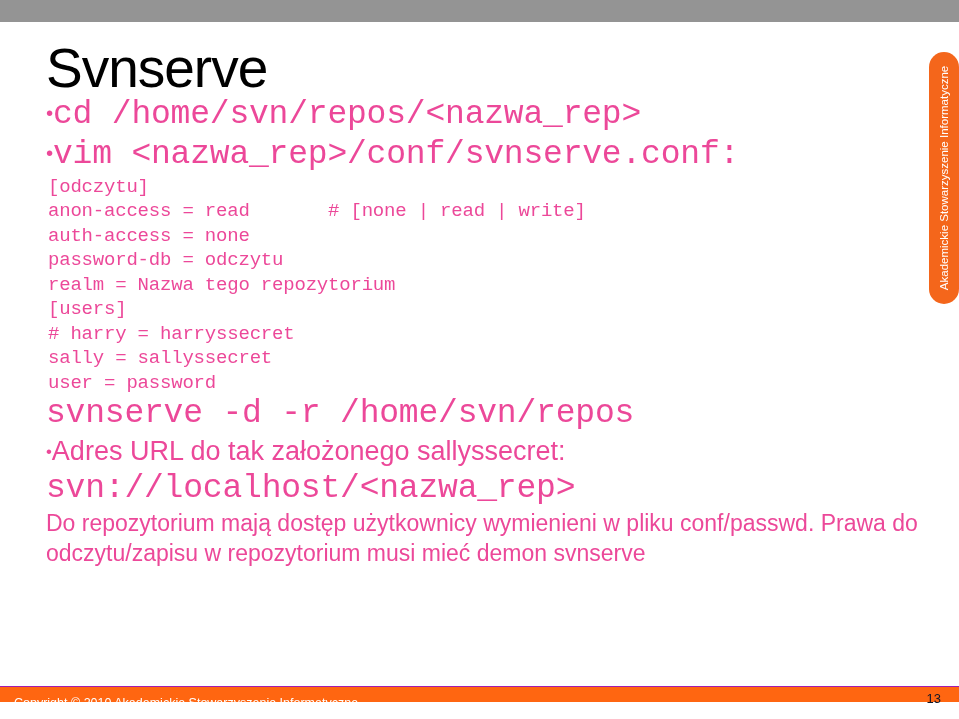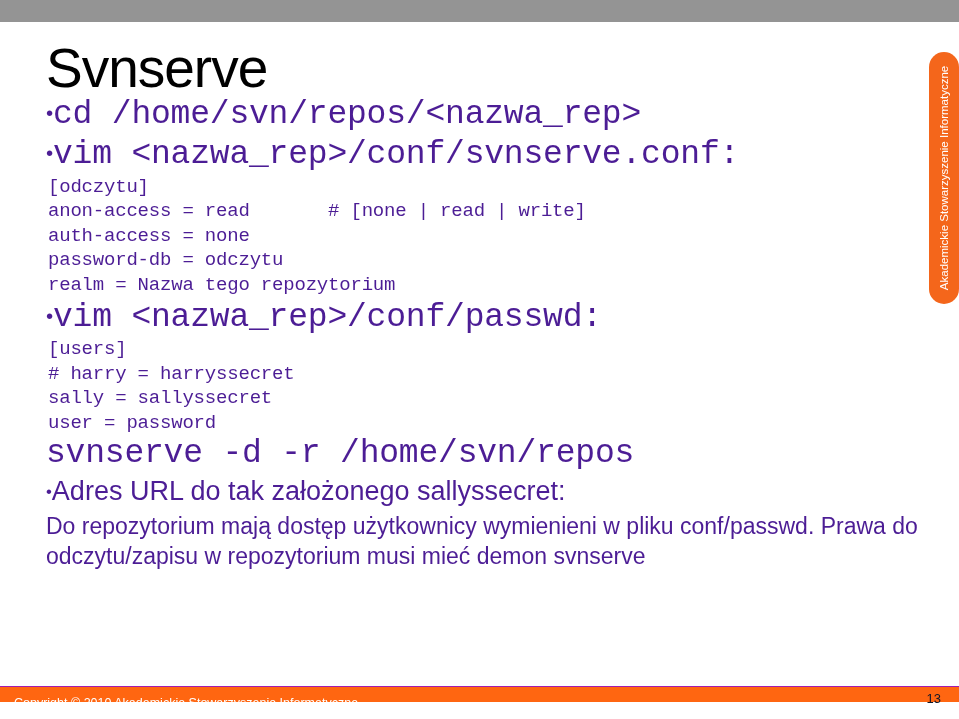--- a/index.html
+++ b/index.html
@@ -69,21 +69,21 @@
     color: #000000;
     letter-spacing: -1px;
   }
   .lines {
     position: absolute;
     left: 46px;
     top: 72px;
     width: 880px;
   }
   .ln {
-    color: #4c1d95;
+    color: #ec4899;
     white-space: pre;
     display: block;
   }
   
   .mono-big {
     font-family: "Liberation Mono", "DejaVu Sans Mono", monospace;
     font-size: 33px;
     line-height: 38px;
     letter-spacing: -0.2px;
   }
@@ -164,33 +164,33 @@
       <span class="ln mono-big"><span class="bullet">•</span><span>vim &lt;nazwa_rep&gt;/conf/svnserve.conf:</span></span>
 
       <div class="indent-block">
         <span class="ln mono-small">[odczytu]</span>
         <span class="ln mono-small">anon-access = read       # [none | read | write]</span>
         <span class="ln mono-small">auth-access = none</span>
         <span class="ln mono-small">password-db = odczytu</span>
         <span class="ln mono-small">realm = Nazwa tego repozytorium</span>
       </div>
 
-      <span class="ln mono-big"><span class="bullet">•</span><span>vim &lt;nazwa_rep&gt;/conf/passwd:</span></span>
 
       <div class="indent-block">
         <span class="ln mono-small">[users]</span>
         <span class="ln mono-small"># harry = harryssecret</span>
         <span class="ln mono-small">sally = sallyssecret</span>
         <span class="ln mono-small">user = password</span>
       </div>
 
       <span class="ln mono-big">svnserve -d -r /home/svn/repos</span>
 
       <span class="ln sans-mid"><span class="bullet">•</span><span>Adres URL do tak założonego sallyssecret:</span></span>
 
+      <span class="ln mono-big">svn://localhost/&lt;nazwa_rep&gt;</span>
 
       <span class="ln sans-small">Do repozytorium mają dostęp użytkownicy wymienieni w pliku conf/passwd. Prawa do odczytu/zapisu w repozytorium musi mieć demon svnserve</span>
 
     </div>
   </div>
 
   <div class="footer">
     <span class="footer-copy">Copyright © 2010 Akademickie Stowarzyszenie Informatyczne</span>
     <span class="footer-page">13</span>
   </div>

